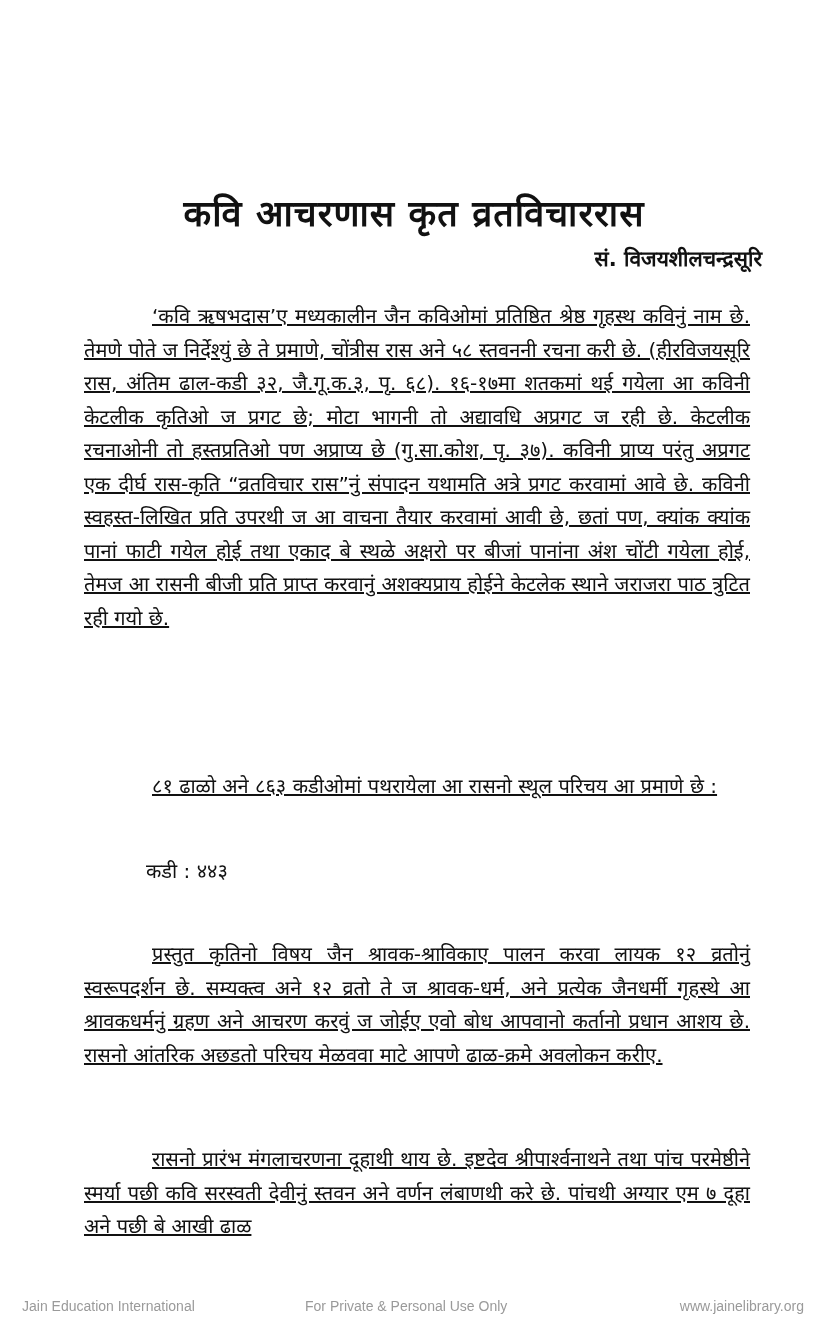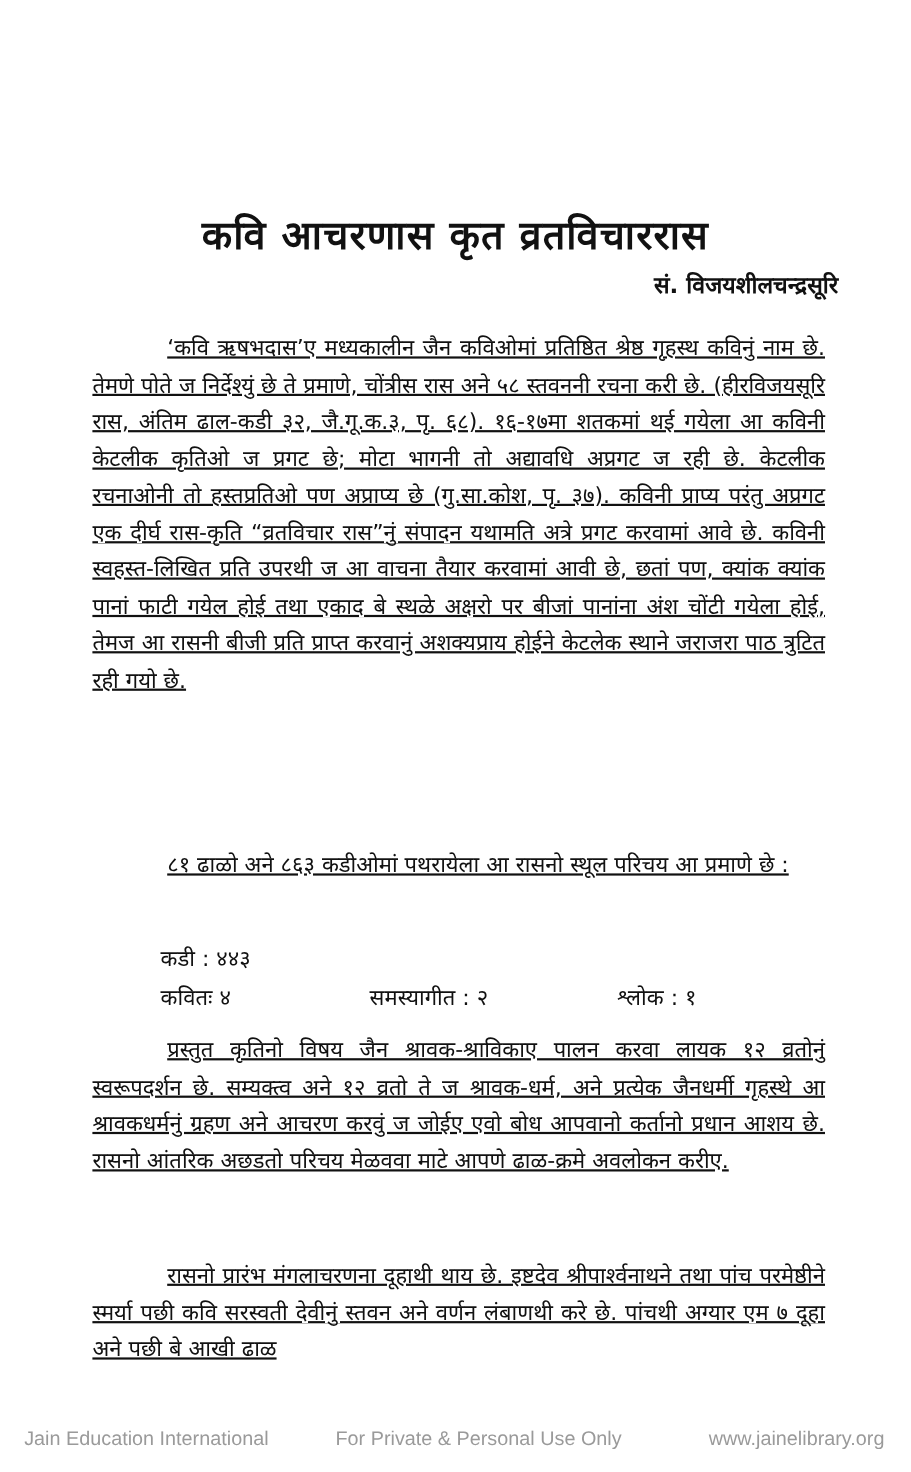--- a/index.html
+++ b/index.html
@@ -72,21 +72,21 @@
     .c1 { width: 190px; }
     .c2 { width: 225px; }
     .c3 { width: 145px; }
     .footer {
       position: absolute;
       top: 1298px;
       left: 0;
       width: 828px;
       height: 20px;
       font-family: "Liberation Sans", sans-serif;
-      font-size: 18px;
+      font-size: 14px;
       color: #9a9a9a;
     }
     .footer span {
       position: absolute;
       top: 0;
     }
     .f-left { left: 22px; }
     .f-mid { left: 305px; }
     .f-right { right: 24px; }
   </style>
@@ -100,25 +100,20 @@
   <div class="editor">सं. विजयशीलचन्द्रसूरि</div>
 
   <p class="body-text p1 indent">‘कवि ऋषभदास’ए मध्यकालीन जैन कविओमां प्रतिष्ठित श्रेष्ठ गृहस्थ कविनुं नाम छे. तेमणे पोते ज निर्देश्युं छे ते प्रमाणे, चोंत्रीस रास अने ५८ स्तवननी रचना करी छे. (हीरविजयसूरि रास, अंतिम ढाल-कडी ३२, जै.गू.क.३, पृ. ६८). १६-१७मा शतकमां थई गयेला आ कविनी केटलीक कृतिओ ज प्रगट छे; मोटा भागनी तो अद्यावधि अप्रगट ज रही छे. केटलीक रचनाओनी तो हस्तप्रतिओ पण अप्राप्य छे (गु.सा.कोश, पृ. ३७). कविनी प्राप्य परंतु अप्रगट एक दीर्घ रास-कृति “व्रतविचार रास”नुं संपादन यथामति अत्रे प्रगट करवामां आवे छे. कविनी स्वहस्त-लिखित प्रति उपरथी ज आ वाचना तैयार करवामां आवी छे, छतां पण, क्यांक क्यांक पानां फाटी गयेल होई तथा एकाद बे स्थळे अक्षरो पर बीजां पानांना अंश चोंटी गयेला होई, तेमज आ रासनी बीजी प्रति प्राप्त करवानुं अशक्यप्राय होईने केटलेक स्थाने जराजरा पाठ त्रुटित रही गयो छे.</p>
 
   <p class="body-text p2 indent">८१ ढाळो अने ८६३ कडीओमां पथरायेला आ रासनो स्थूल परिचय आ प्रमाणे छे :</p>
 
   <div class="stats">
     <div class="stats-row">
       <span class="stats-cell c3">कडी : ४४३</span>
     </div>
-    <div class="stats-row">
-      <span class="stats-cell c1">कवितः ४</span>
-      <span class="stats-cell c2">समस्यागीत : २</span>
-      <span class="stats-cell c3">श्लोक : १</span>
-    </div>
   </div>
 
   <p class="body-text p3 indent">प्रस्तुत कृतिनो विषय जैन श्रावक-श्राविकाए पालन करवा लायक १२ व्रतोनुं स्वरूपदर्शन छे. सम्यक्त्व अने १२ व्रतो ते ज श्रावक-धर्म, अने प्रत्येक जैनधर्मी गृहस्थे आ श्रावकधर्मनुं ग्रहण अने आचरण करवुं ज जोईए एवो बोध आपवानो कर्तानो प्रधान आशय छे. रासनो आंतरिक अछडतो परिचय मेळववा माटे आपणे ढाळ-क्रमे अवलोकन करीए.</p>
 
   <p class="body-text p4 indent">रासनो प्रारंभ मंगलाचरणना दूहाथी थाय छे. इष्टदेव श्रीपार्श्वनाथने तथा पांच परमेष्ठीने स्मर्या पछी कवि सरस्वती देवीनुं स्तवन अने वर्णन लंबाणथी करे छे. पांचथी अग्यार एम ७ दूहा अने पछी बे आखी ढाळ</p>
 
   <div class="footer">
     <span class="f-left">Jain Education International</span>
     <span class="f-mid">For Private &amp; Personal Use Only</span>
     <span class="f-right">www.jainelibrary.org</span>

